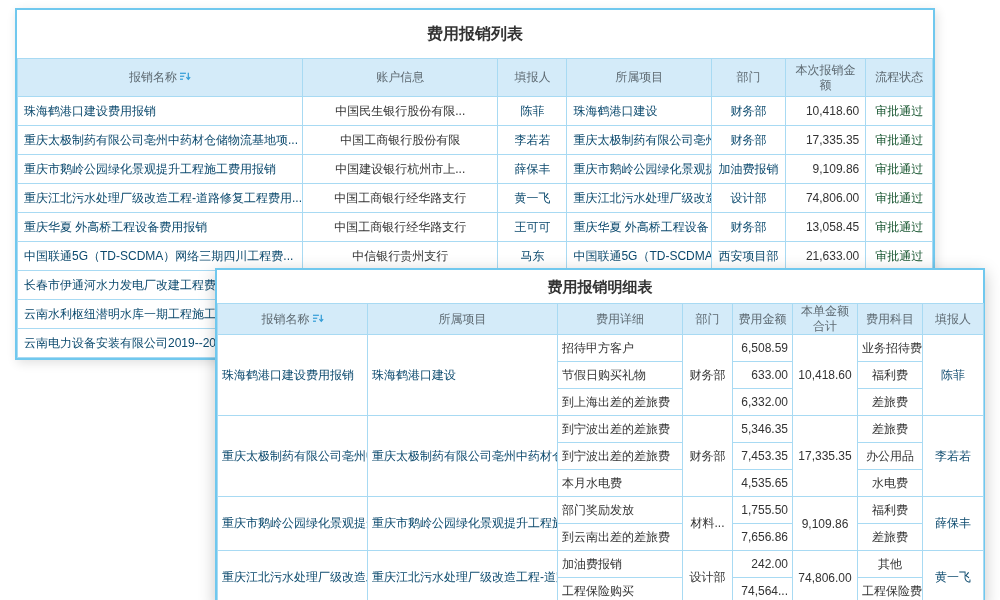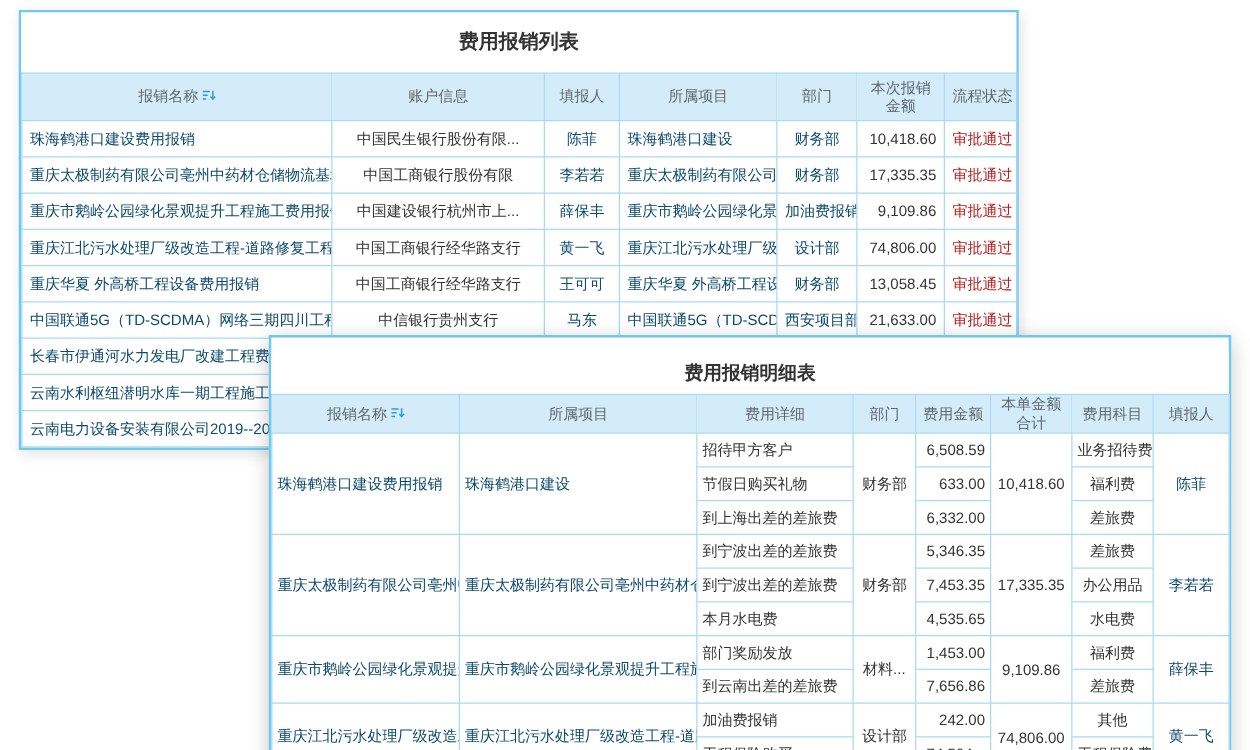--- a/index.html
+++ b/index.html
@@ -1,42 +1,42 @@
 <!DOCTYPE html>
 <html><head>
 <meta charset="utf-8">
 <style>
   * { margin:0; padding:0; box-sizing:border-box; }
   html,body { background:#ffffff; }
   body { font-family:"Liberation Sans","DejaVu Sans",sans-serif; }
   .canvas { position:relative; width:1000px; height:600px; background:#fff; overflow:hidden; }
 
   .panel { position:absolute; background:#fff; border:2px solid #70c8ee; }
-  #list-panel   { left:15px;  top:8px;   width:800px; z-index:1; box-shadow:2px 3px 10px rgba(0,0,0,0.12); }
+  #list-panel   { left:15px;  top:8px;   width:920px; z-index:1; box-shadow:2px 3px 10px rgba(0,0,0,0.12); }
   #detail-panel { left:215px; top:268px; width:770px; z-index:2; box-shadow:0 4px 16px rgba(0,0,0,0.22); }
 
   .tbl-title { text-align:center; font-weight:bold; color:#333; background:#fff; }
   #list-panel   .tbl-title { height:48px; line-height:48px; font-size:16px; }
-  #detail-panel .tbl-title { height:33px; line-height:33px; font-size:15px;margin-top:12px; }
+  #detail-panel .tbl-title { height:33px; line-height:33px; font-size:15px; }
 
   table { border-collapse:collapse; table-layout:fixed; width:100%; font-size:12px; color:#333; }
   th,td { border:1px solid #a8daf3; overflow:hidden; white-space:nowrap;
           text-align:center; vertical-align:middle; }
   th { background:#d4ebf9; color:#5e6a72; font-weight:normal; }
 
   #list-panel th { height:38px; padding:0 6px; }
   #list-panel td { height:29px; padding:0 6px; }
   #detail-panel th { height:27px; padding:0 4px; }
   #detail-panel td { height:27px; padding:0 4px; }
 
   th.wrap { white-space:normal; line-height:1.25;text-align:center; }
   .left { text-align:left; }
   .num  { text-align:right; }
   .link { color:#0c4a6e; cursor:pointer; }
-  .status { color:#b91c1c; cursor:pointer; }
+  .status { color:#14532d; cursor:pointer; }
 
   .sort-icon { width:11px; height:11px; vertical-align:-1px; margin-left:3px; cursor:pointer; }
 </style>
 </head>
 <body>
 
 <div class="canvas">
 
   <div class="panel" id="list-panel">
     <div class="tbl-title">费用报销列表</div>
@@ -231,21 +231,21 @@
           <tr>
             <td class="left">本月水电费</td>
             <td class="num">4,535.65</td>
             <td>水电费</td>
           </tr>
           <tr>
             <td class="left link" rowspan="2">重庆市鹅岭公园绿化景观提升工程...</td>
             <td class="left link" rowspan="2">重庆市鹅岭公园绿化景观提升工程施工</td>
             <td class="left">部门奖励发放</td>
             <td rowspan="2">材料...</td>
-            <td class="num">1,453.00</td>
+            <td class="num">1,755.50</td>
             <td rowspan="2">9,109.86</td>
             <td>福利费</td>
             <td class="link" rowspan="2">薛保丰</td>
           </tr>
           <tr>
             <td class="left">到云南出差的差旅费</td>
             <td class="num">7,656.86</td>
             <td>差旅费</td>
           </tr>
           <tr>

